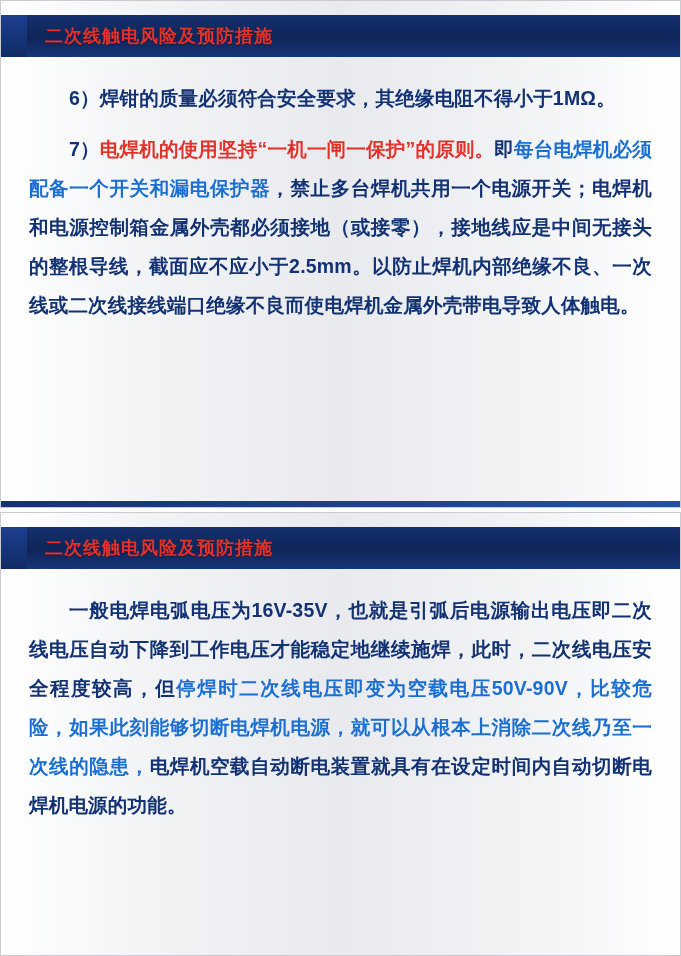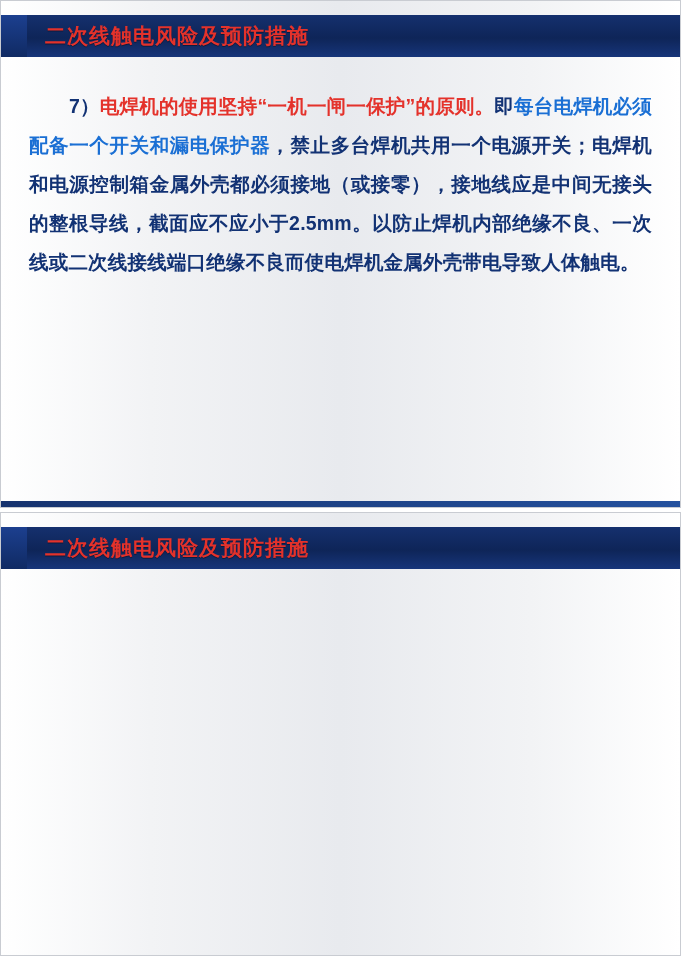--- a/index.html
+++ b/index.html
@@ -50,21 +50,21 @@
     left: 0;
     top: 0;
     bottom: 0;
     width: 26px;
     background: linear-gradient(to bottom, #1c3f8f, #102a63);
   }
   .title-text {
     position: absolute;
     left: 44px;
     top: 20px;
-    font-size: 21px;
+    font-size: 18px;
     font-weight: bold;
     color: #e4322b;
     letter-spacing: 1px;
     line-height: 30px;
     text-shadow: 0 1px 0 rgba(0,0,0,0.35);
     white-space: nowrap;
   }
   .body-area {
     position: absolute;
     left: 28px;
@@ -105,29 +105,31 @@
 
 <div class="page">
 
   <div class="slide slide-1">
     <div class="title-band">
       <div class="accent-left"></div>
     </div>
     <div class="title-text">二次线触电风险及预防措施</div>
 
     <div class="body-area">
+      <p class="para indent" id="s1p1"><span>6）焊钳的质量必须符合安全要求</span><span>，其绝缘电阻不得小于1MΩ。</span></p>
       <div class="spacer-sm"></div>
       <p class="para indent" id="s1p2"><span>7）</span><span class="hl-red">电焊机的使用坚持“一机一闸一保护”的原则。</span><span>即</span><span class="hl-blue">每台电焊机必须配备一个开关和漏电保护器</span><span>，禁止多台焊机共用一个电源开关；电焊机和电源控制箱金属外壳都必须接地（或接零），接地线应是中间无接头的整根导线，截面应不应小于2.5mm。以防止焊机内部绝缘不良、一次线或二次线接线端口绝缘不良而使电焊机金属外壳带电导致人体触电。</span></p>
     </div>
     <div class="bottom-rule"></div>
   </div>
 
   <div class="slide slide-2">
     <div class="title-band">
       <div class="accent-left"></div>
     </div>
     <div class="title-text">二次线触电风险及预防措施</div>
 
     <div class="body-area">
+      <p class="para indent" id="s2p2"><span>一般电焊电弧电压为16V-35V，也就是引弧后电源输出电压即二次线电压自动下降到工作电压才能稳定地继续施焊，此时，二次线电压安全程度较高，但</span><span class="hl-blue">停焊时二次线电压即变为空载电压50V-90V，比较危险，如果此刻能够切断电焊机电源，就可以从根本上消除二次线乃至一次线的隐患，</span><span>电焊机空载自动断电装置就具有在设定时间内自动切断电焊机电源的功能。</span></p>
     </div>
   </div>
 
 </div>
 
 </body></html>

